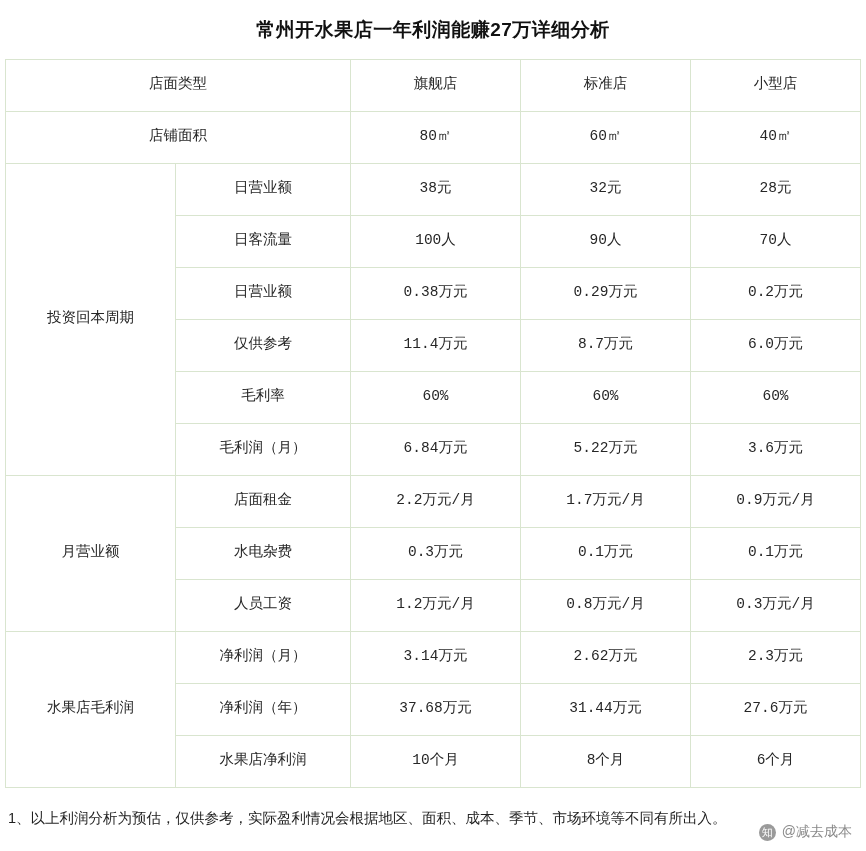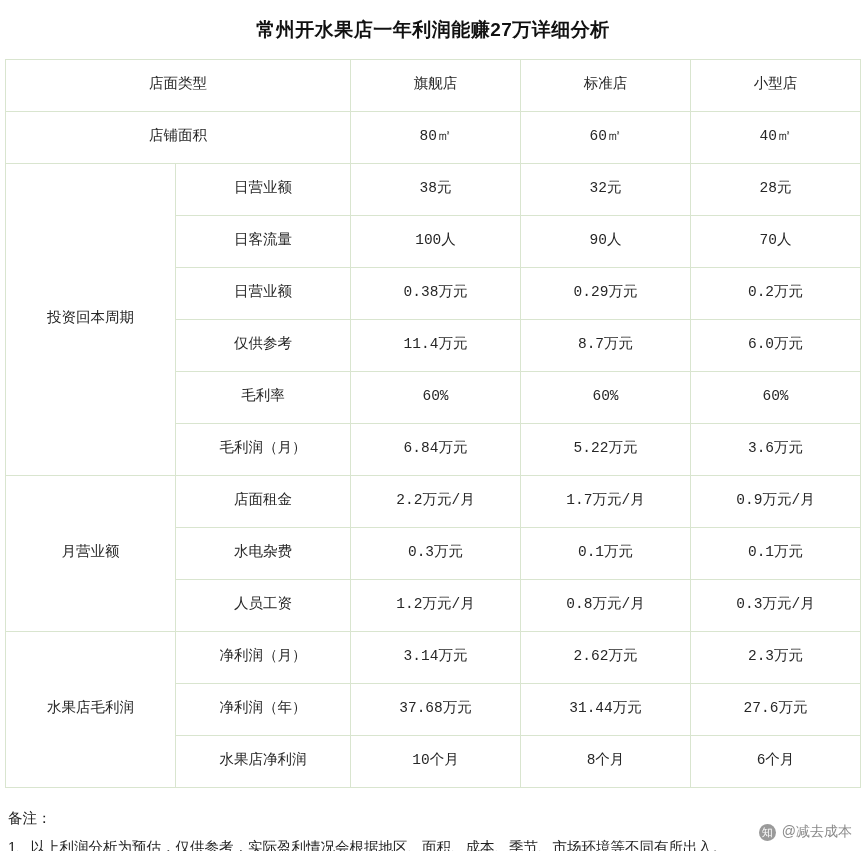--- a/index.html
+++ b/index.html
@@ -195,21 +195,20 @@
       <tr>
         <td class="item-cell">水果店净利润</td>
         <td>10个月</td>
         <td>8个月</td>
         <td>6个月</td>
       </tr>
     </tbody>
   </table>
 
   <div class="notes">
-    <div>备注：</div>
     <div>1、以上利润分析为预估，仅供参考，实际盈利情况会根据地区、面积、成本、季节、市场环境等不同有所出入。</div>
 
   </div>
 
   <div class="watermark">
     <span class="wm-badge">知</span>
     <span>@减去成本</span>
   </div>
 
 </div>

